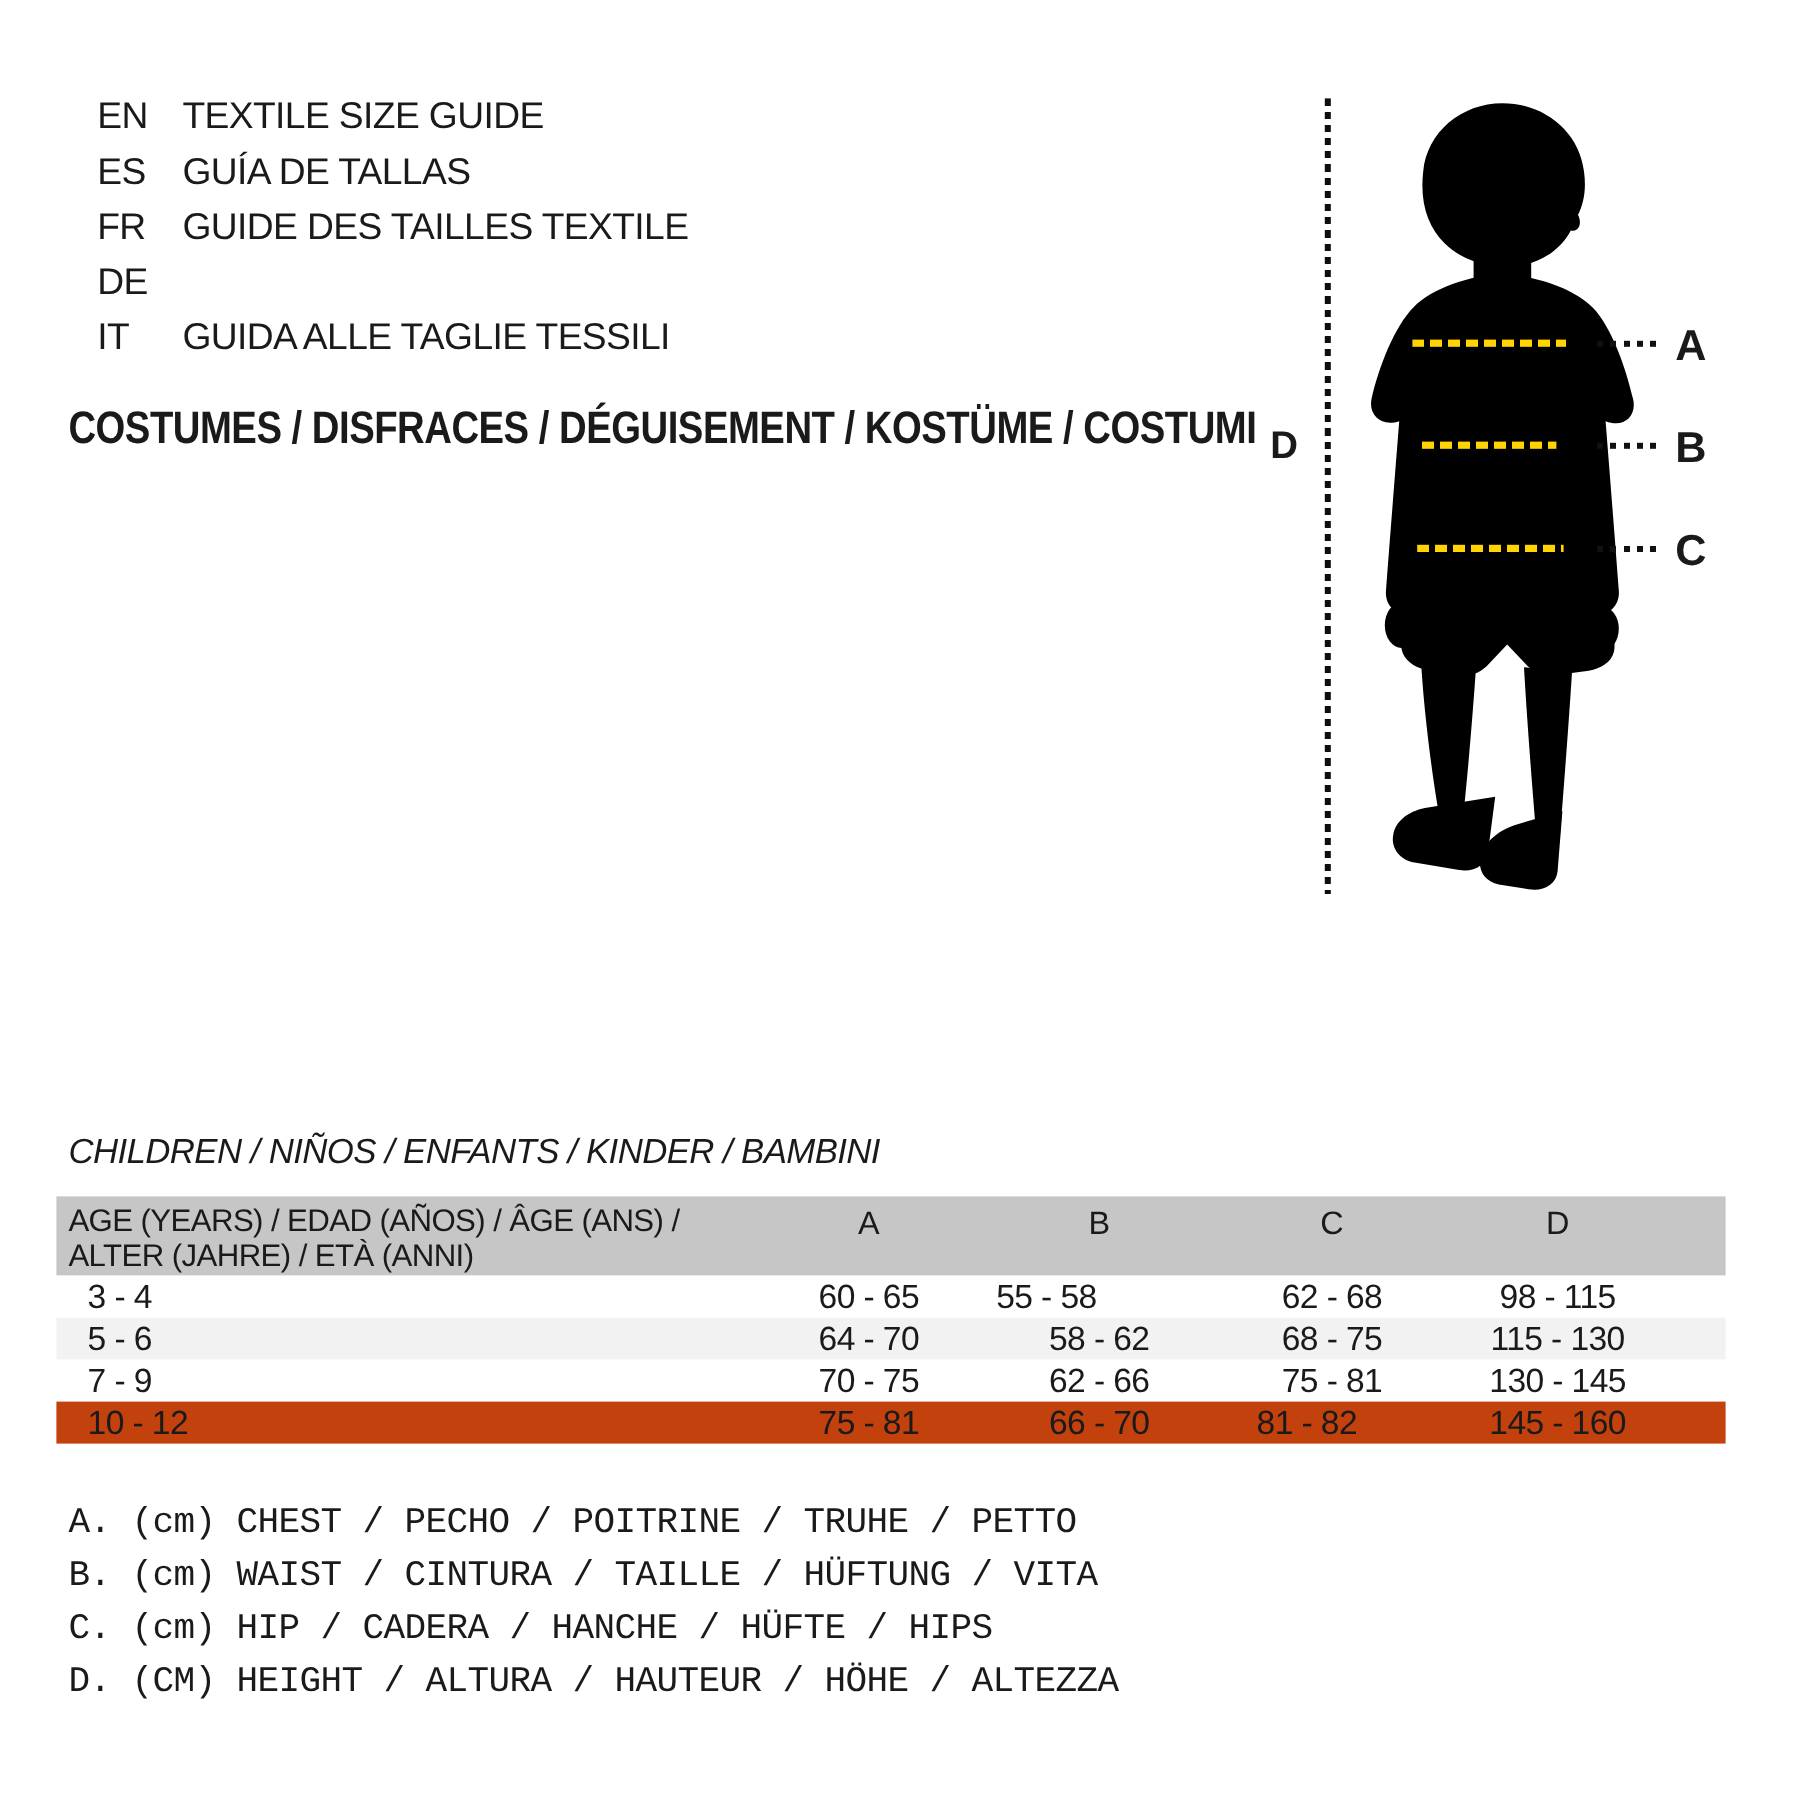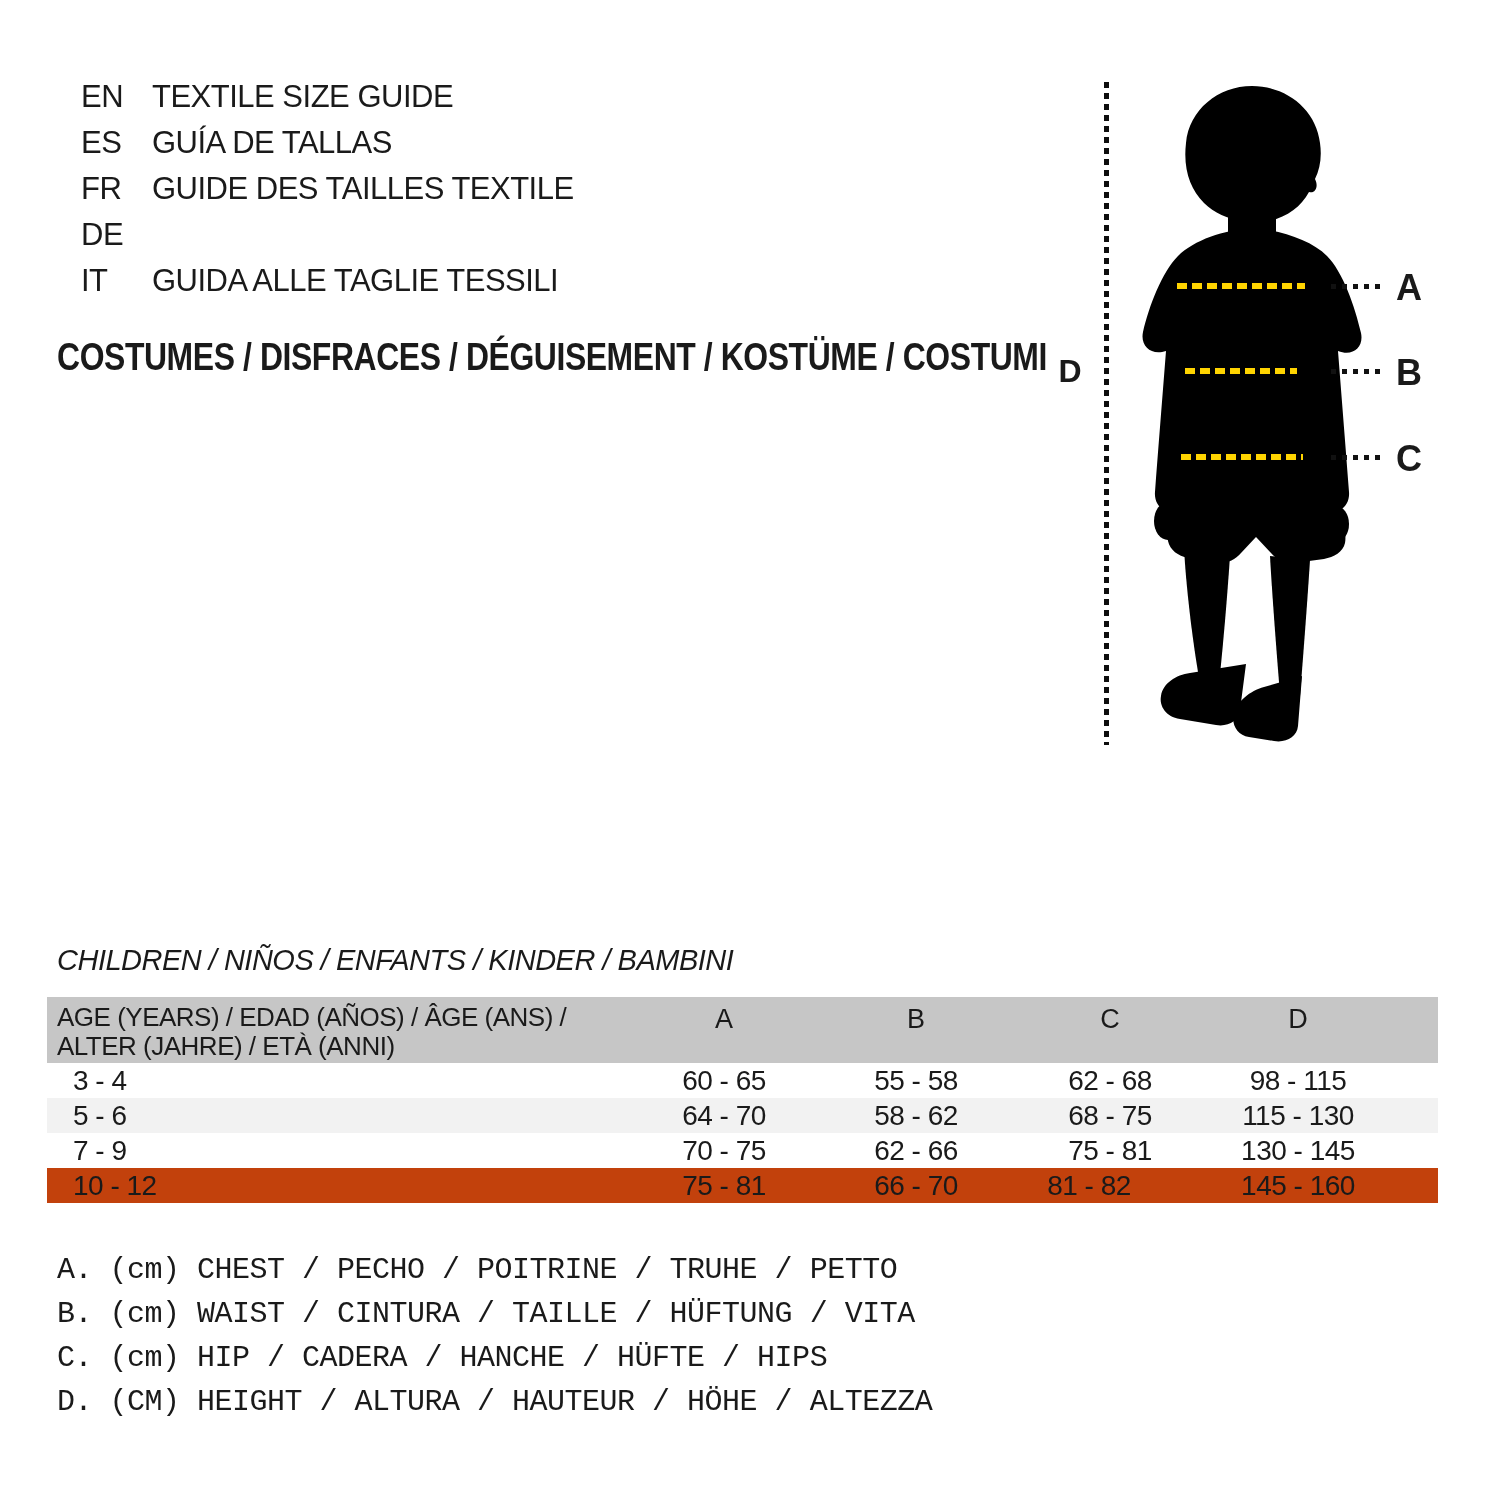--- a/index.html
+++ b/index.html
@@ -145,21 +145,21 @@
     </div>
     <span class="col-h" style="left:647px">A</span>
     <span class="col-h" style="left:839px">B</span>
     <span class="col-h" style="left:1033px">C</span>
     <span class="col-h" style="left:1221px">D</span>
   </div>
 
   <div class="trow" style="top:1063px;background:#ffffff">
     <span class="age-c">3 - 4</span>
     <span class="val" style="left:597px">60 - 65</span>
-    <span class="val" style="left:789px">55 - 58</span>
+    <span class="val" style="left:745px">55 - 58</span>
     <span class="val" style="left:983px">62 - 68</span>
     <span class="val" style="left:1171px">98 - 115</span>
   </div>
   <div class="trow" style="top:1098px;background:#f2f2f2">
     <span class="age-c">5 - 6</span>
     <span class="val" style="left:597px">64 - 70</span>
     <span class="val" style="left:789px">58 - 62</span>
     <span class="val" style="left:983px">68 - 75</span>
     <span class="val" style="left:1171px">115 - 130</span>
   </div>

